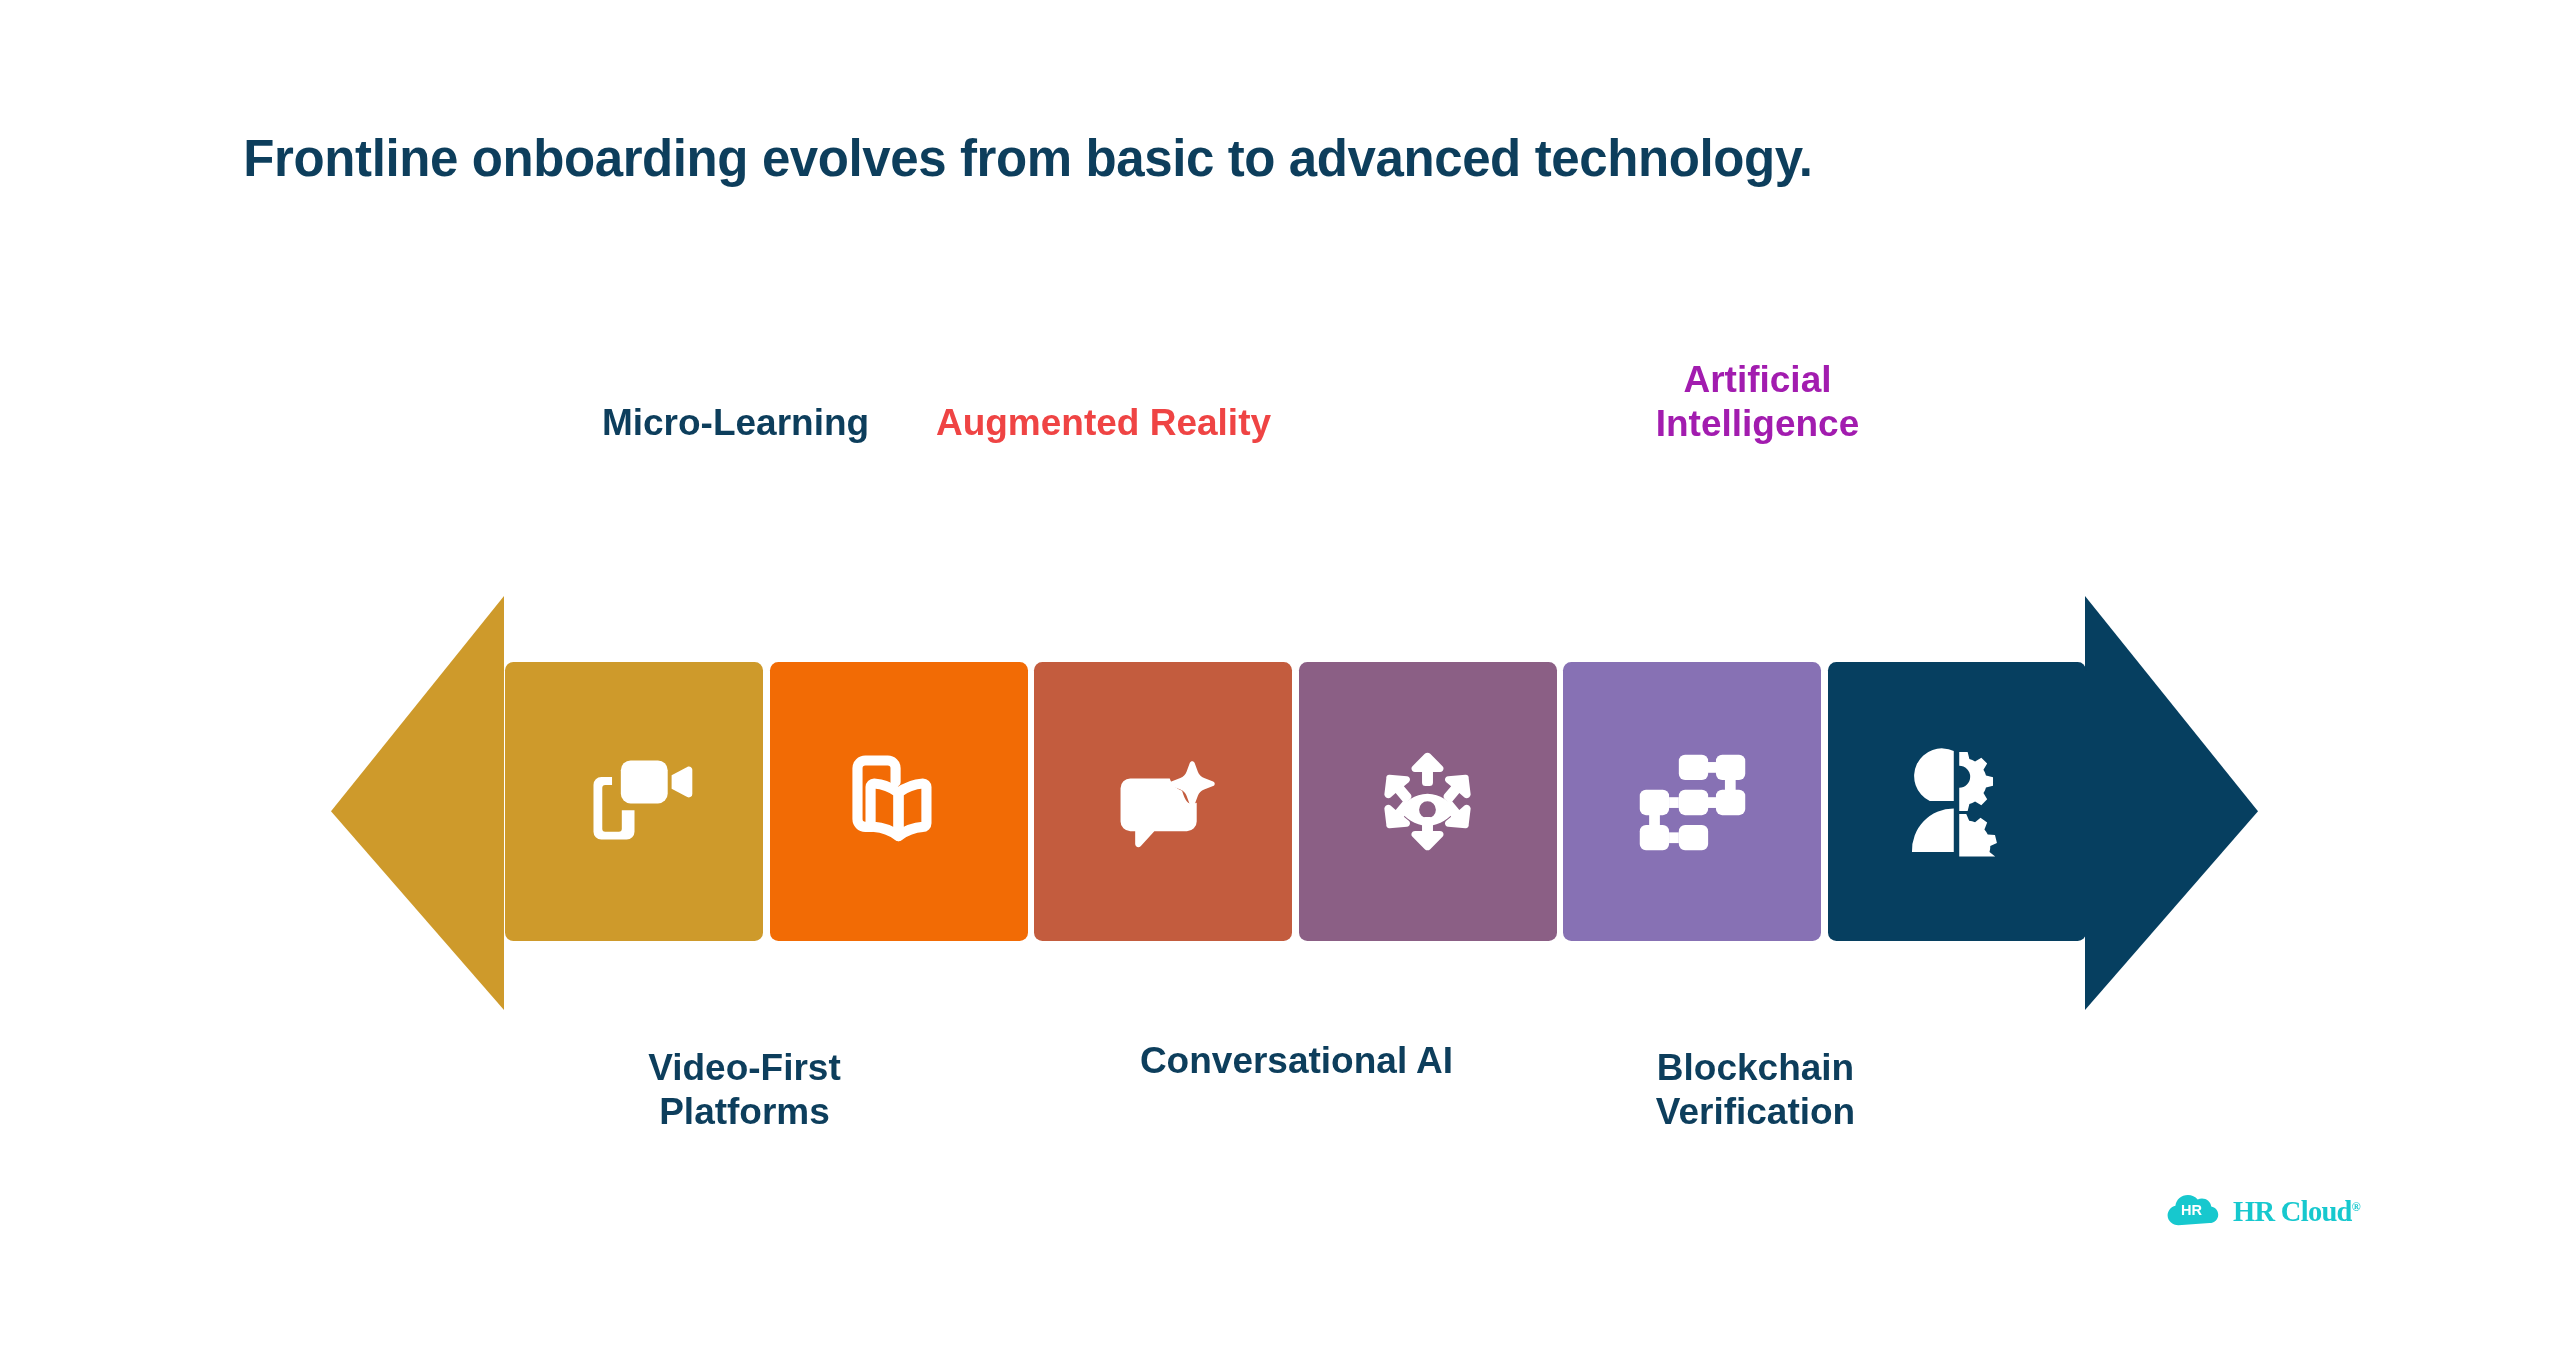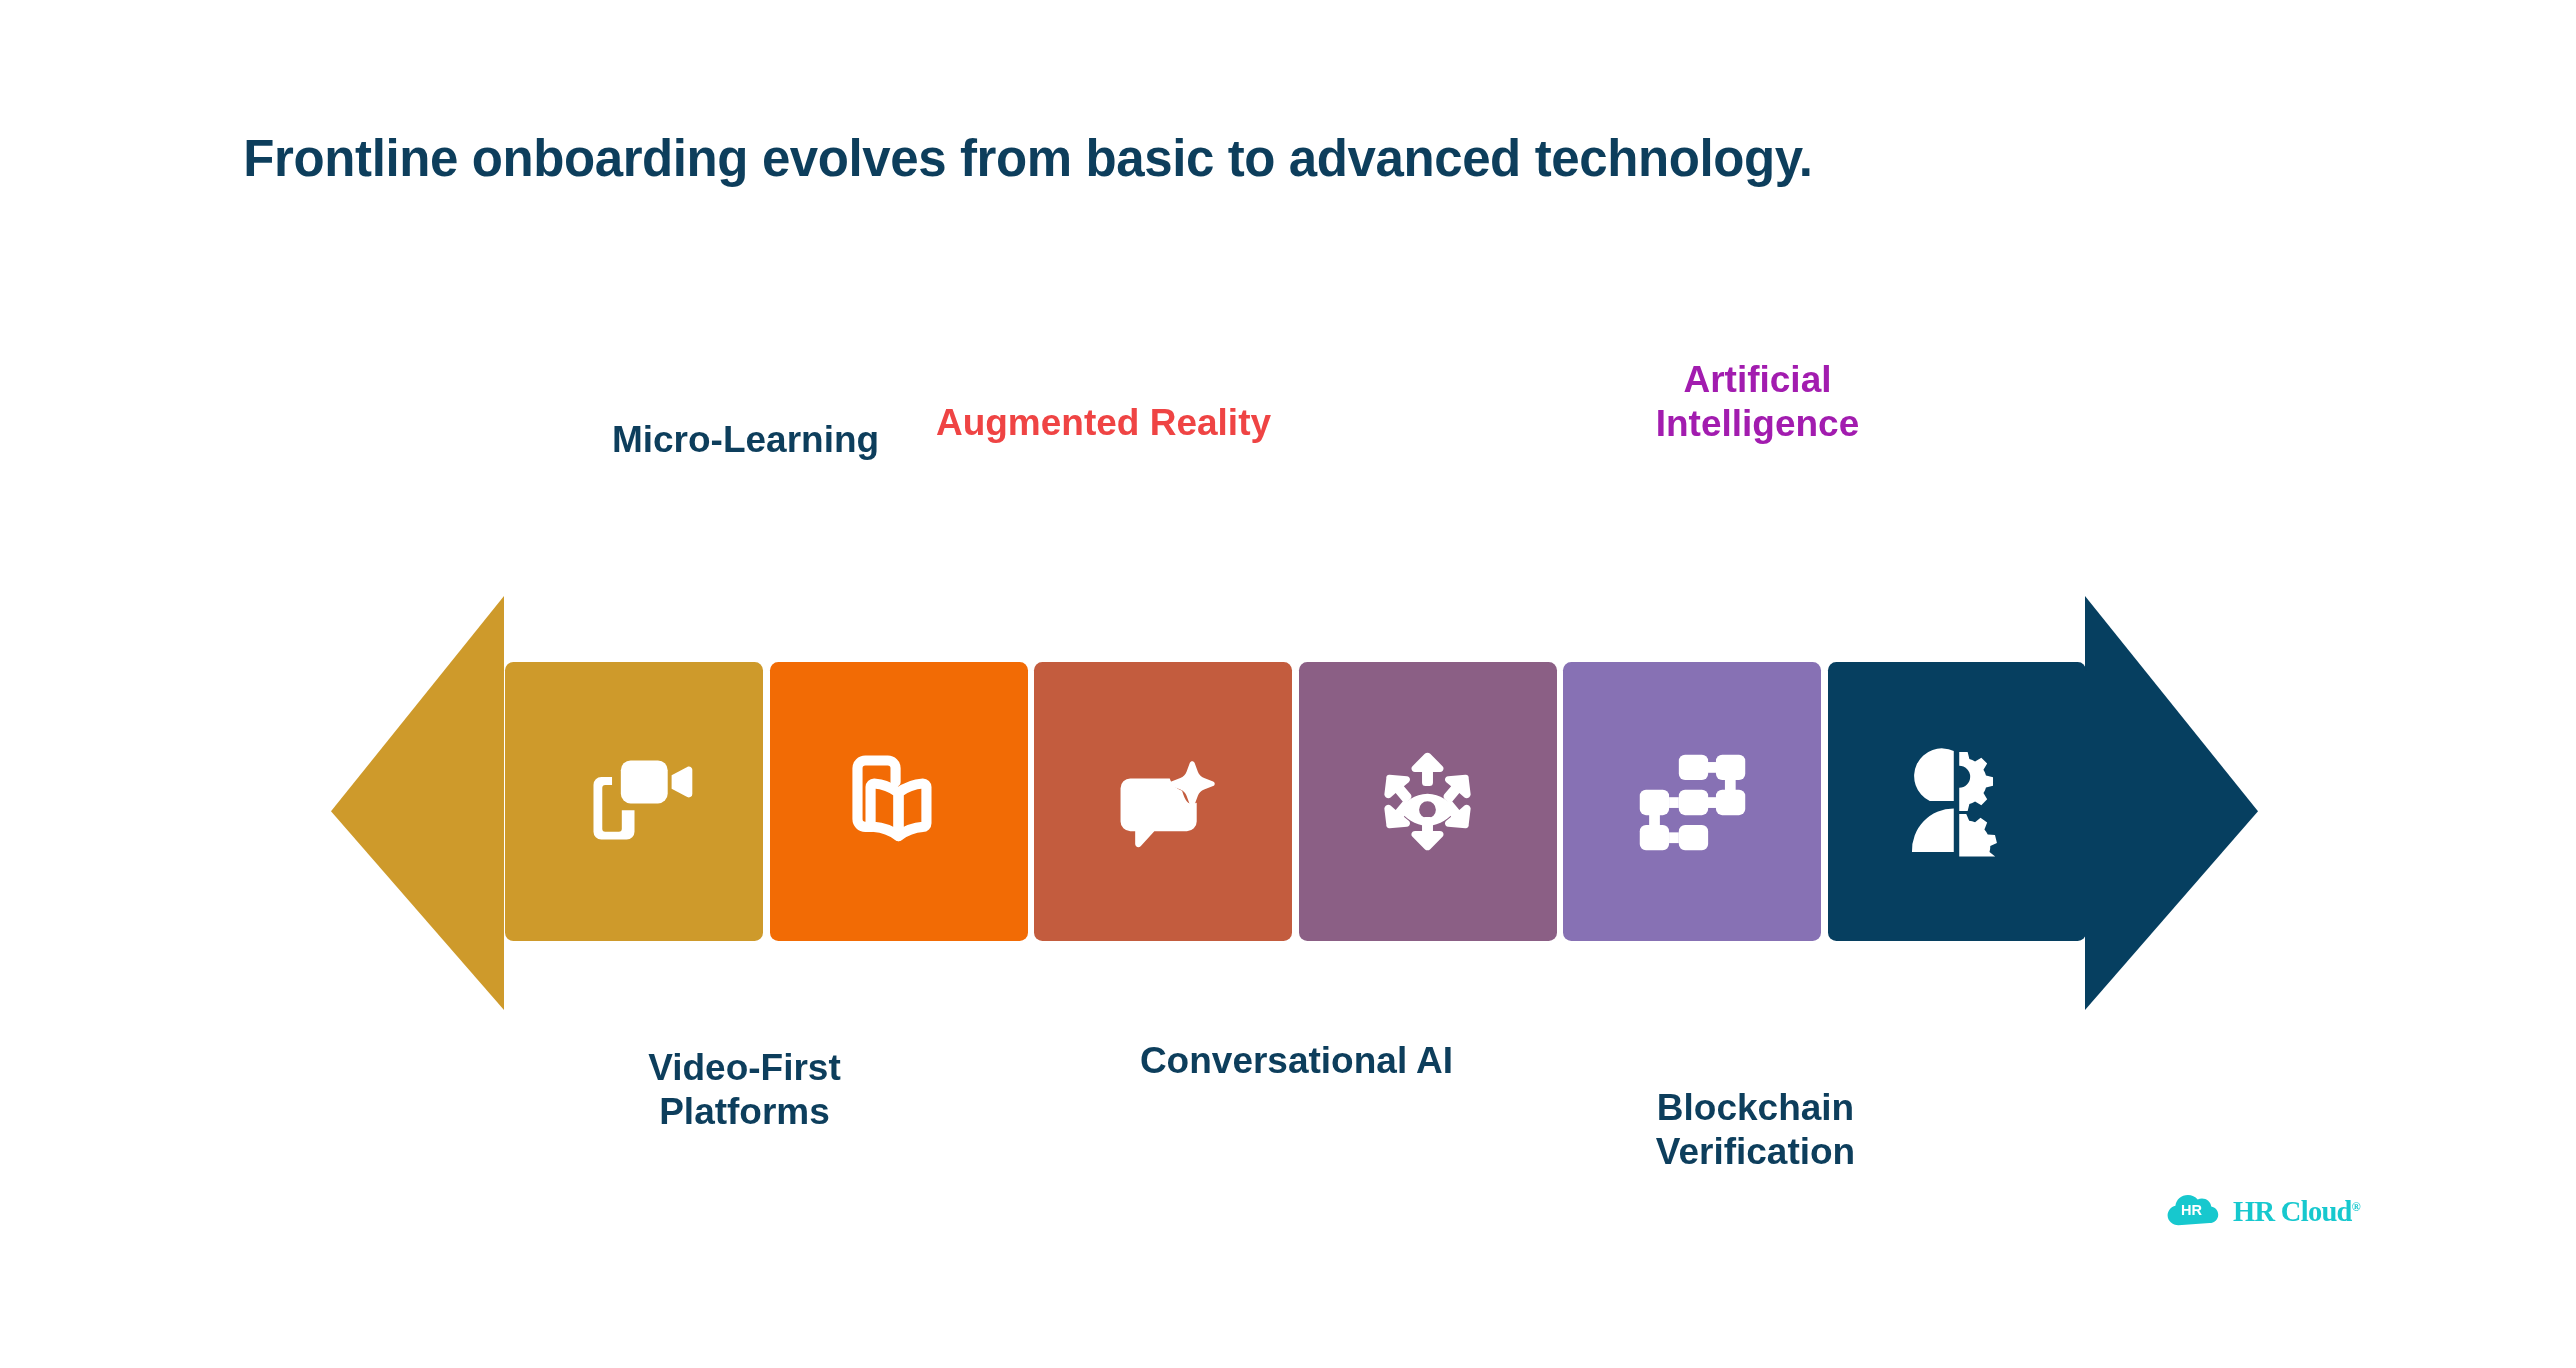--- a/index.html
+++ b/index.html
@@ -121,21 +121,21 @@
   }
 </style>
 </head>
 <body>
 
 <div class="canvas">
 
   <div class="title" style="color: rgb(13, 62, 92);">Frontline onboarding evolves from basic to advanced technology.</div>
 
   <div class="top-labels">
-    <div class="label" style="left: 488px; width: 515px; top: 61px; color: rgb(13, 62, 92); margin-top: 17px;">Micro-Learning</div>
+    <div class="label" style="left: 478px; width: 515px; top: 61px; color: rgb(13, 62, 92);">Micro-Learning</div>
     <div class="label" style="left: 846px; width: 515px; top: 61px; color: #ef4444;">Augmented Reality</div>
     <div class="label" style="left: 1546px; width: 423px; top: 18.4px; color: #a21caf;">Artificial
 Intelligence</div>
   </div>
 
   <div class="band">
     <div class="arrow-left" style="background: rgb(206, 154, 43);"></div>
     <div class="arrow-right" style="background: rgb(6, 63, 96);"></div>
 
     <div class="tiles">
@@ -213,21 +213,21 @@
         </span>
       </div>
 
     </div>
   </div>
 
   <div class="bottom-labels">
     <div class="label" style="left: 533px; width: 423px; top: 7.4px; color: rgb(13, 62, 92);">Video-First
 Platforms</div>
     <div class="label" style="left: 1039px; width: 515px; top: 0px; color: rgb(13, 62, 92);">Conversational AI</div>
-    <div class="label" style="left: 1544px; width: 423px; top: 7.4px; color: rgb(13, 62, 92); margin-top: 40px;">Blockchain
+    <div class="label" style="left: 1544px; width: 423px; top: 7.4px; color: rgb(13, 62, 92);">Blockchain
 Verification</div>
   </div>
 
   <div class="logo">
     <span class="logo-mark">
       <svg viewBox="0 0 60 44" xmlns="http://www.w3.org/2000/svg">
         <path d="M14.5 41c-6.6 0-11.9-4.9-11.9-11 0-5 3.6-9.3 8.6-10.6C12 12.9 17.8 7.8 24.9 7.8c4.3 0 8.2 1.9 10.8 4.9 1.4-.7 3-1.1 4.7-1.1 5.3 0 9.7 3.8 10.2 8.7 4.4.8 7.7 4.5 7.7 9 0 5.1-4.3 9.2-9.6 9.2z" fill="#17C8CE"></path>
         <text x="29" y="30" font-family="Liberation Sans, sans-serif" font-size="16" font-weight="bold" fill="#ffffff" text-anchor="middle">HR</text>
       </svg>
     </span>

